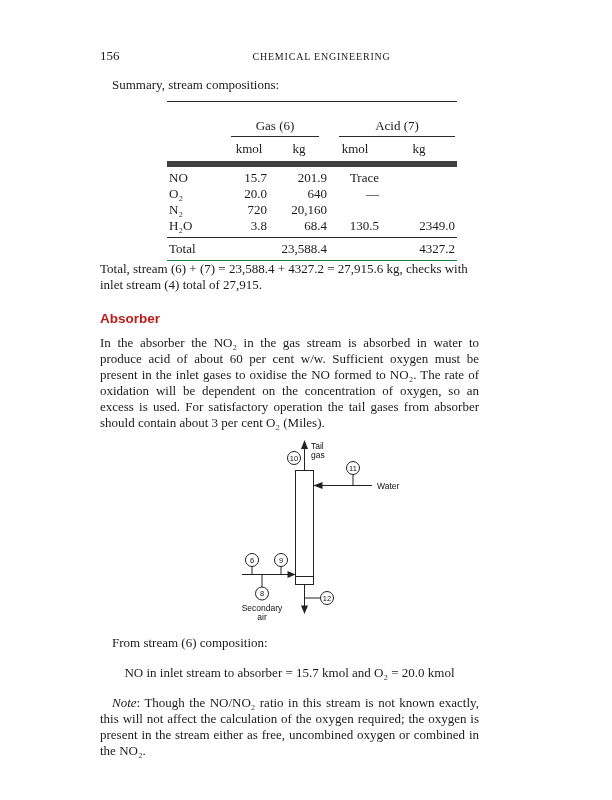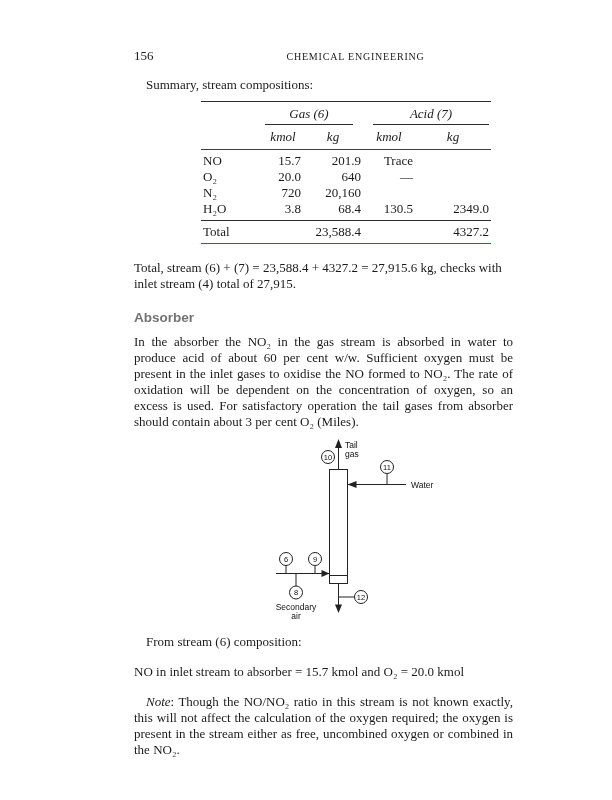--- a/index.html
+++ b/index.html
@@ -2,56 +2,56 @@
 <html><head>
 <meta charset="utf-8">
 <style>
   html,body { margin:0; padding:0; background:#ffffff; }
   .page {
     position:relative; width:612px; height:800px; background:#ffffff;
     overflow:hidden; color:#1b1b1b;
     font-family:"Liberation Serif","DejaVu Serif",serif;
     font-size:13px; line-height:16px;
   }
-  .content { position:absolute; left:134px; top:48px; width:379px; }
+  .content { position:absolute; left:100px; top:48px; width:379px; }
 
   .header { display:flex; align-items:baseline; margin-bottom:12px; }
   .pgnum { width:70px; font-size:13px; }
   .runtitle { flex:1; text-align:center; position:relative; left:32px;
               font-size:10px; letter-spacing:0.8px; }
 
   p { margin:0; }
   .indent { text-indent:12px; }
   .just { text-align:justify; }
   .mt14 { margin-top:14px; }
-  .mt16 { margin-top:16px; }
+  .mt16 { }
 
   
   .comp-table { border-collapse:collapse; margin:8px 0 0 67px;
                 border-top:1px solid #2b2b2b; font-size:13px; }
   .comp-table th, .comp-table td { font-weight:normal; padding:1px 2px; line-height:14px; }
   .grp { padding:0; }
-  .grp .grpline { display:block; text-align:center; border-bottom:1px solid #2b2b2b; padding:4px 0 3px;font-style:italic; }
+  .grp .grpline { display:block; text-align:center; border-bottom:1px solid #2b2b2b; padding:16px 0 3px; }
   .g1 .grpline { margin-right:8px; }
   .g2 .grpline { margin-left:8px; }
-  .units th { text-align:center; padding:4px 2px 5px; border-bottom:1px solid #404040;font-style:italic; }
+  .units th { text-align:center; padding:4px 2px 5px; border-bottom:6px solid #404040; }
   .comp-table .lbl { text-align:left; padding-left:2px; }
   .comp-table .num { text-align:right; }
   .comp-table tbody tr.first td { padding-top:4px;margin-top:16px; }
   .comp-table tbody tr.last td { padding-bottom:4px; }
   .comp-table tr.total td { border-top:1px solid #2b2b2b; border-bottom:1px solid #15803d; padding-top:4px; padding-bottom:4px; }
 
   h2.section { margin:18px 0 8px 0; font-family:"Liberation Sans","DejaVu Sans",sans-serif;
-               font-size:13.5px; font-weight:bold; color:#737373; }
+               font-size:13.5px; font-weight:bold; color:#b91c1c; }
 
   .diagram { margin:4px 0 0 110px; width:250px; height:200px; }
   .dlabel { font-family:"Liberation Sans","DejaVu Sans",sans-serif; font-size:8.5px; fill:#111; }
   .dnum   { font-family:"Liberation Sans","DejaVu Sans",sans-serif; font-size:7.5px; fill:#111; }
 
-  .equation { margin-top:14px; }
+  .equation { text-align:center; margin-top:14px; }
 </style>
 </head>
 <body>
 
 <div class="page">
   <div class="content">
 
     <div class="header">
       <span class="pgnum">156</span>
       <span class="runtitle">CHEMICAL ENGINEERING</span>

